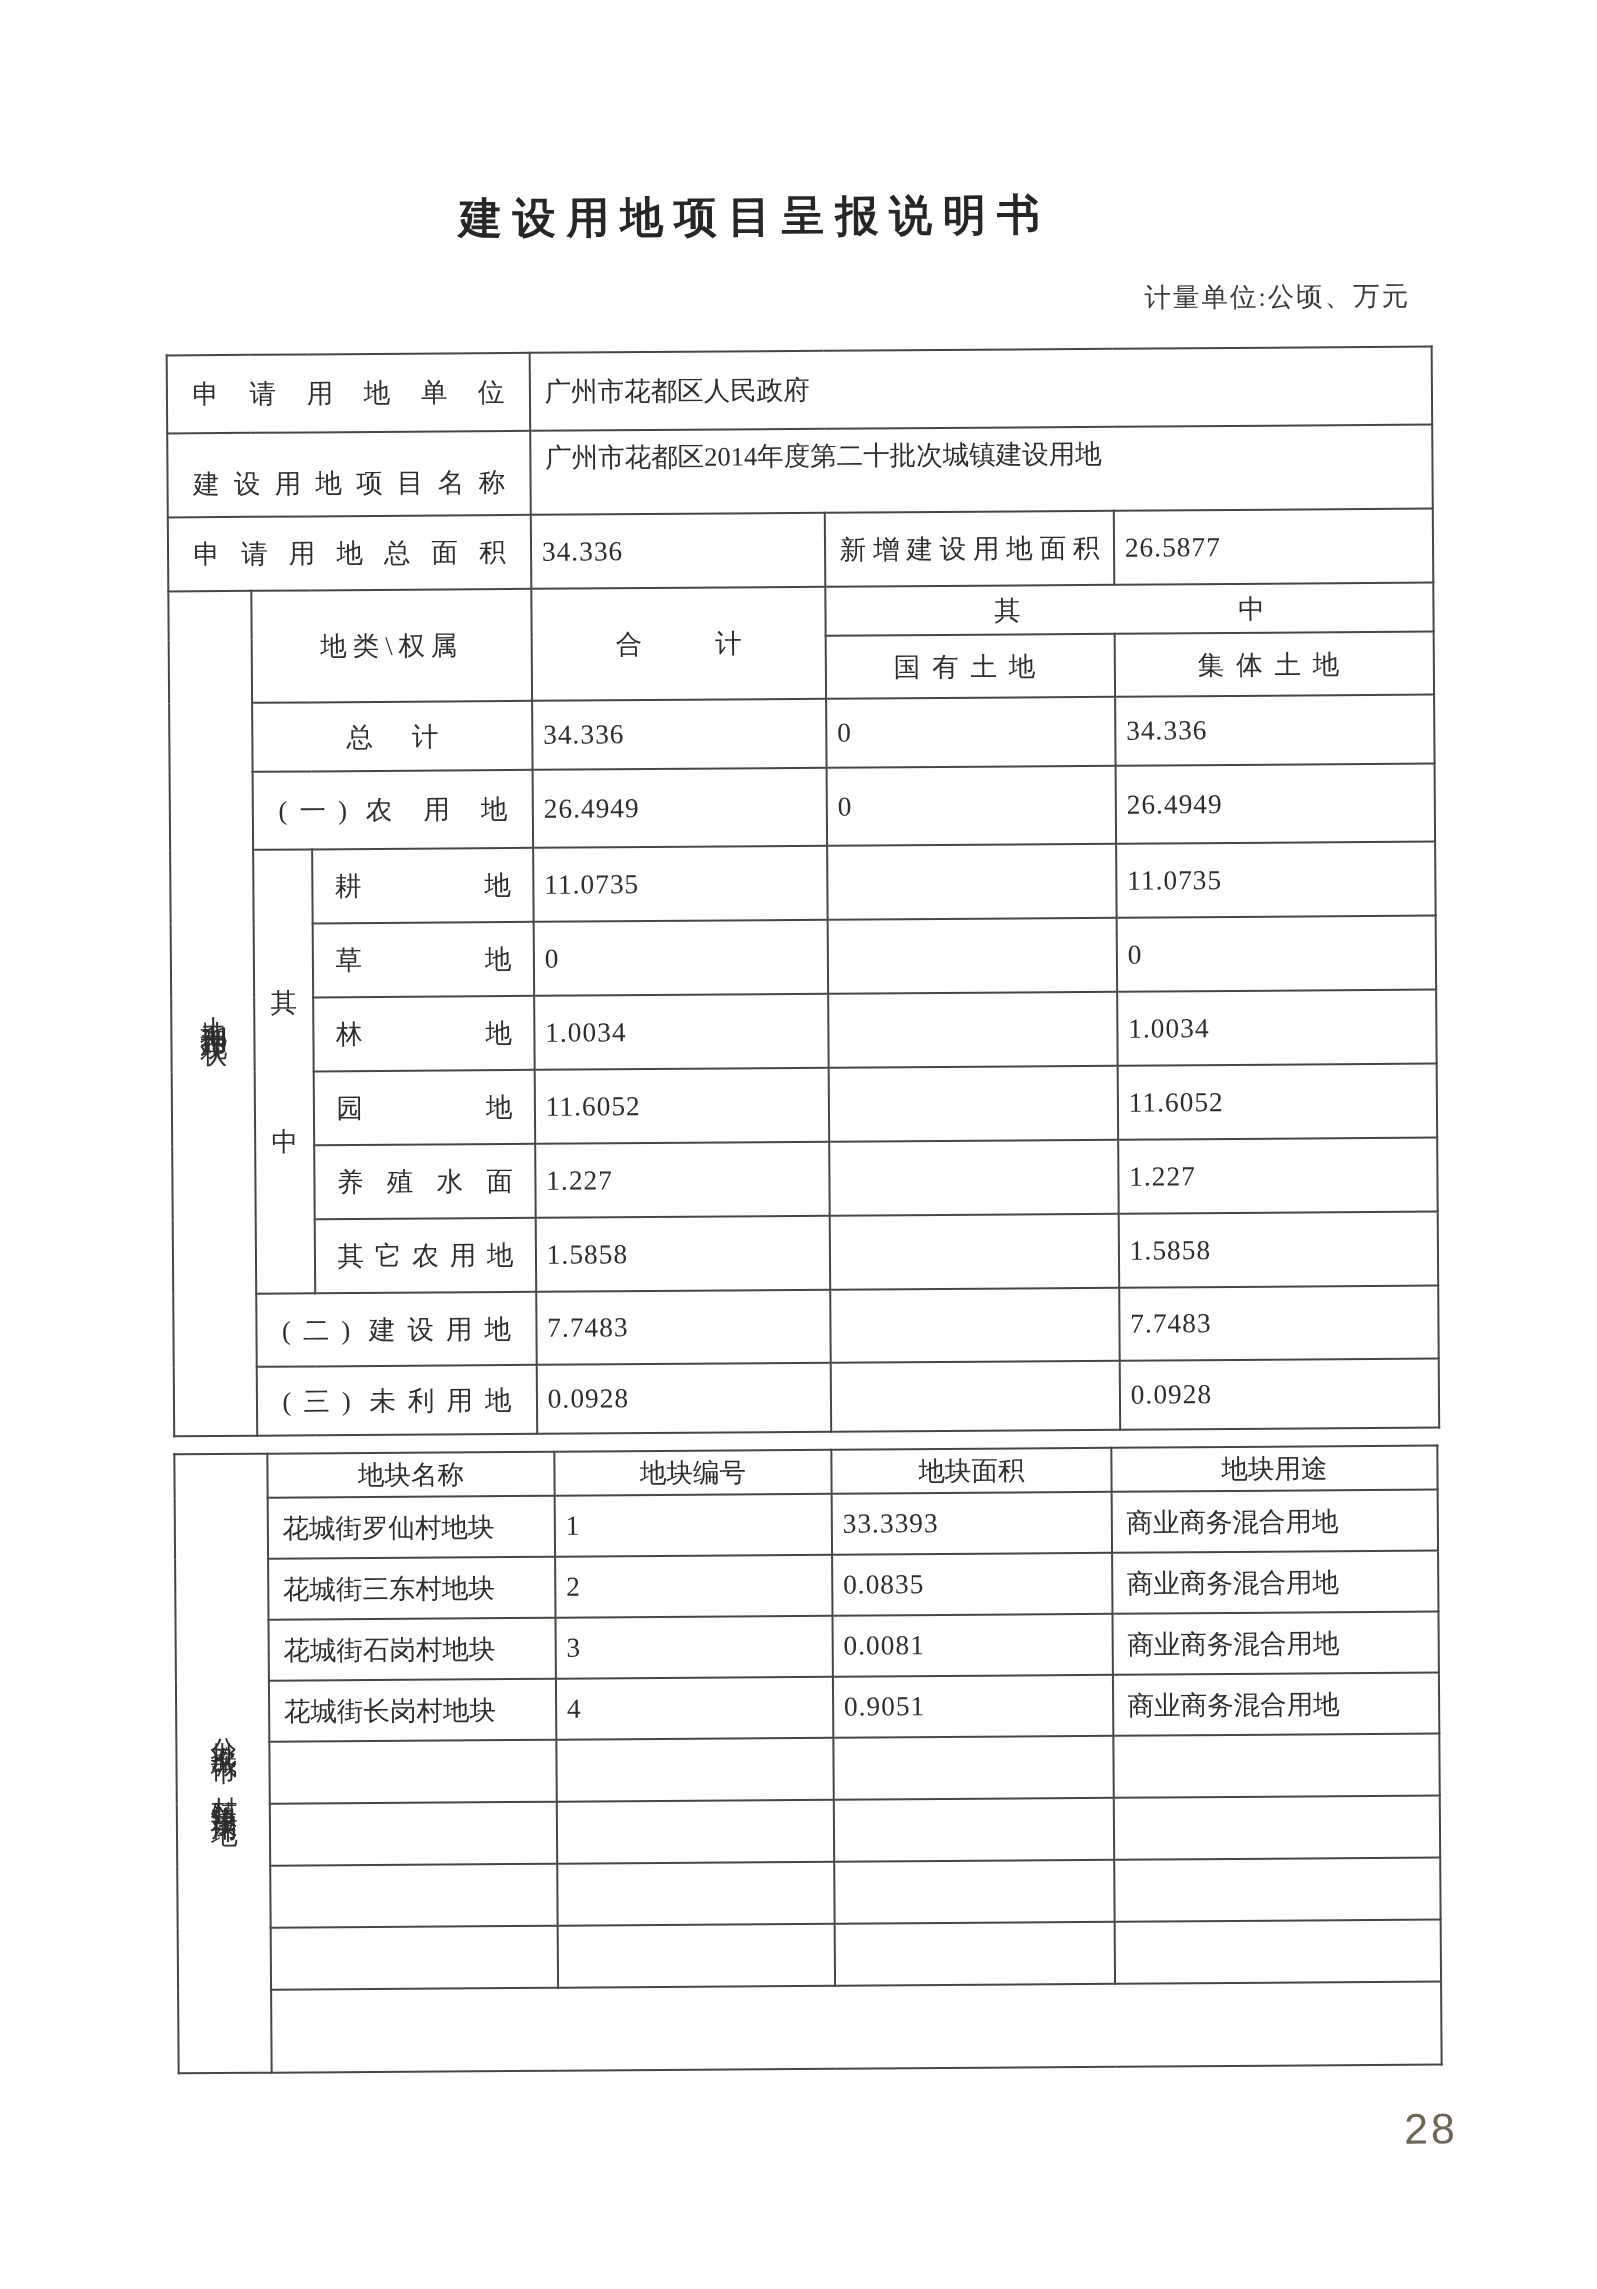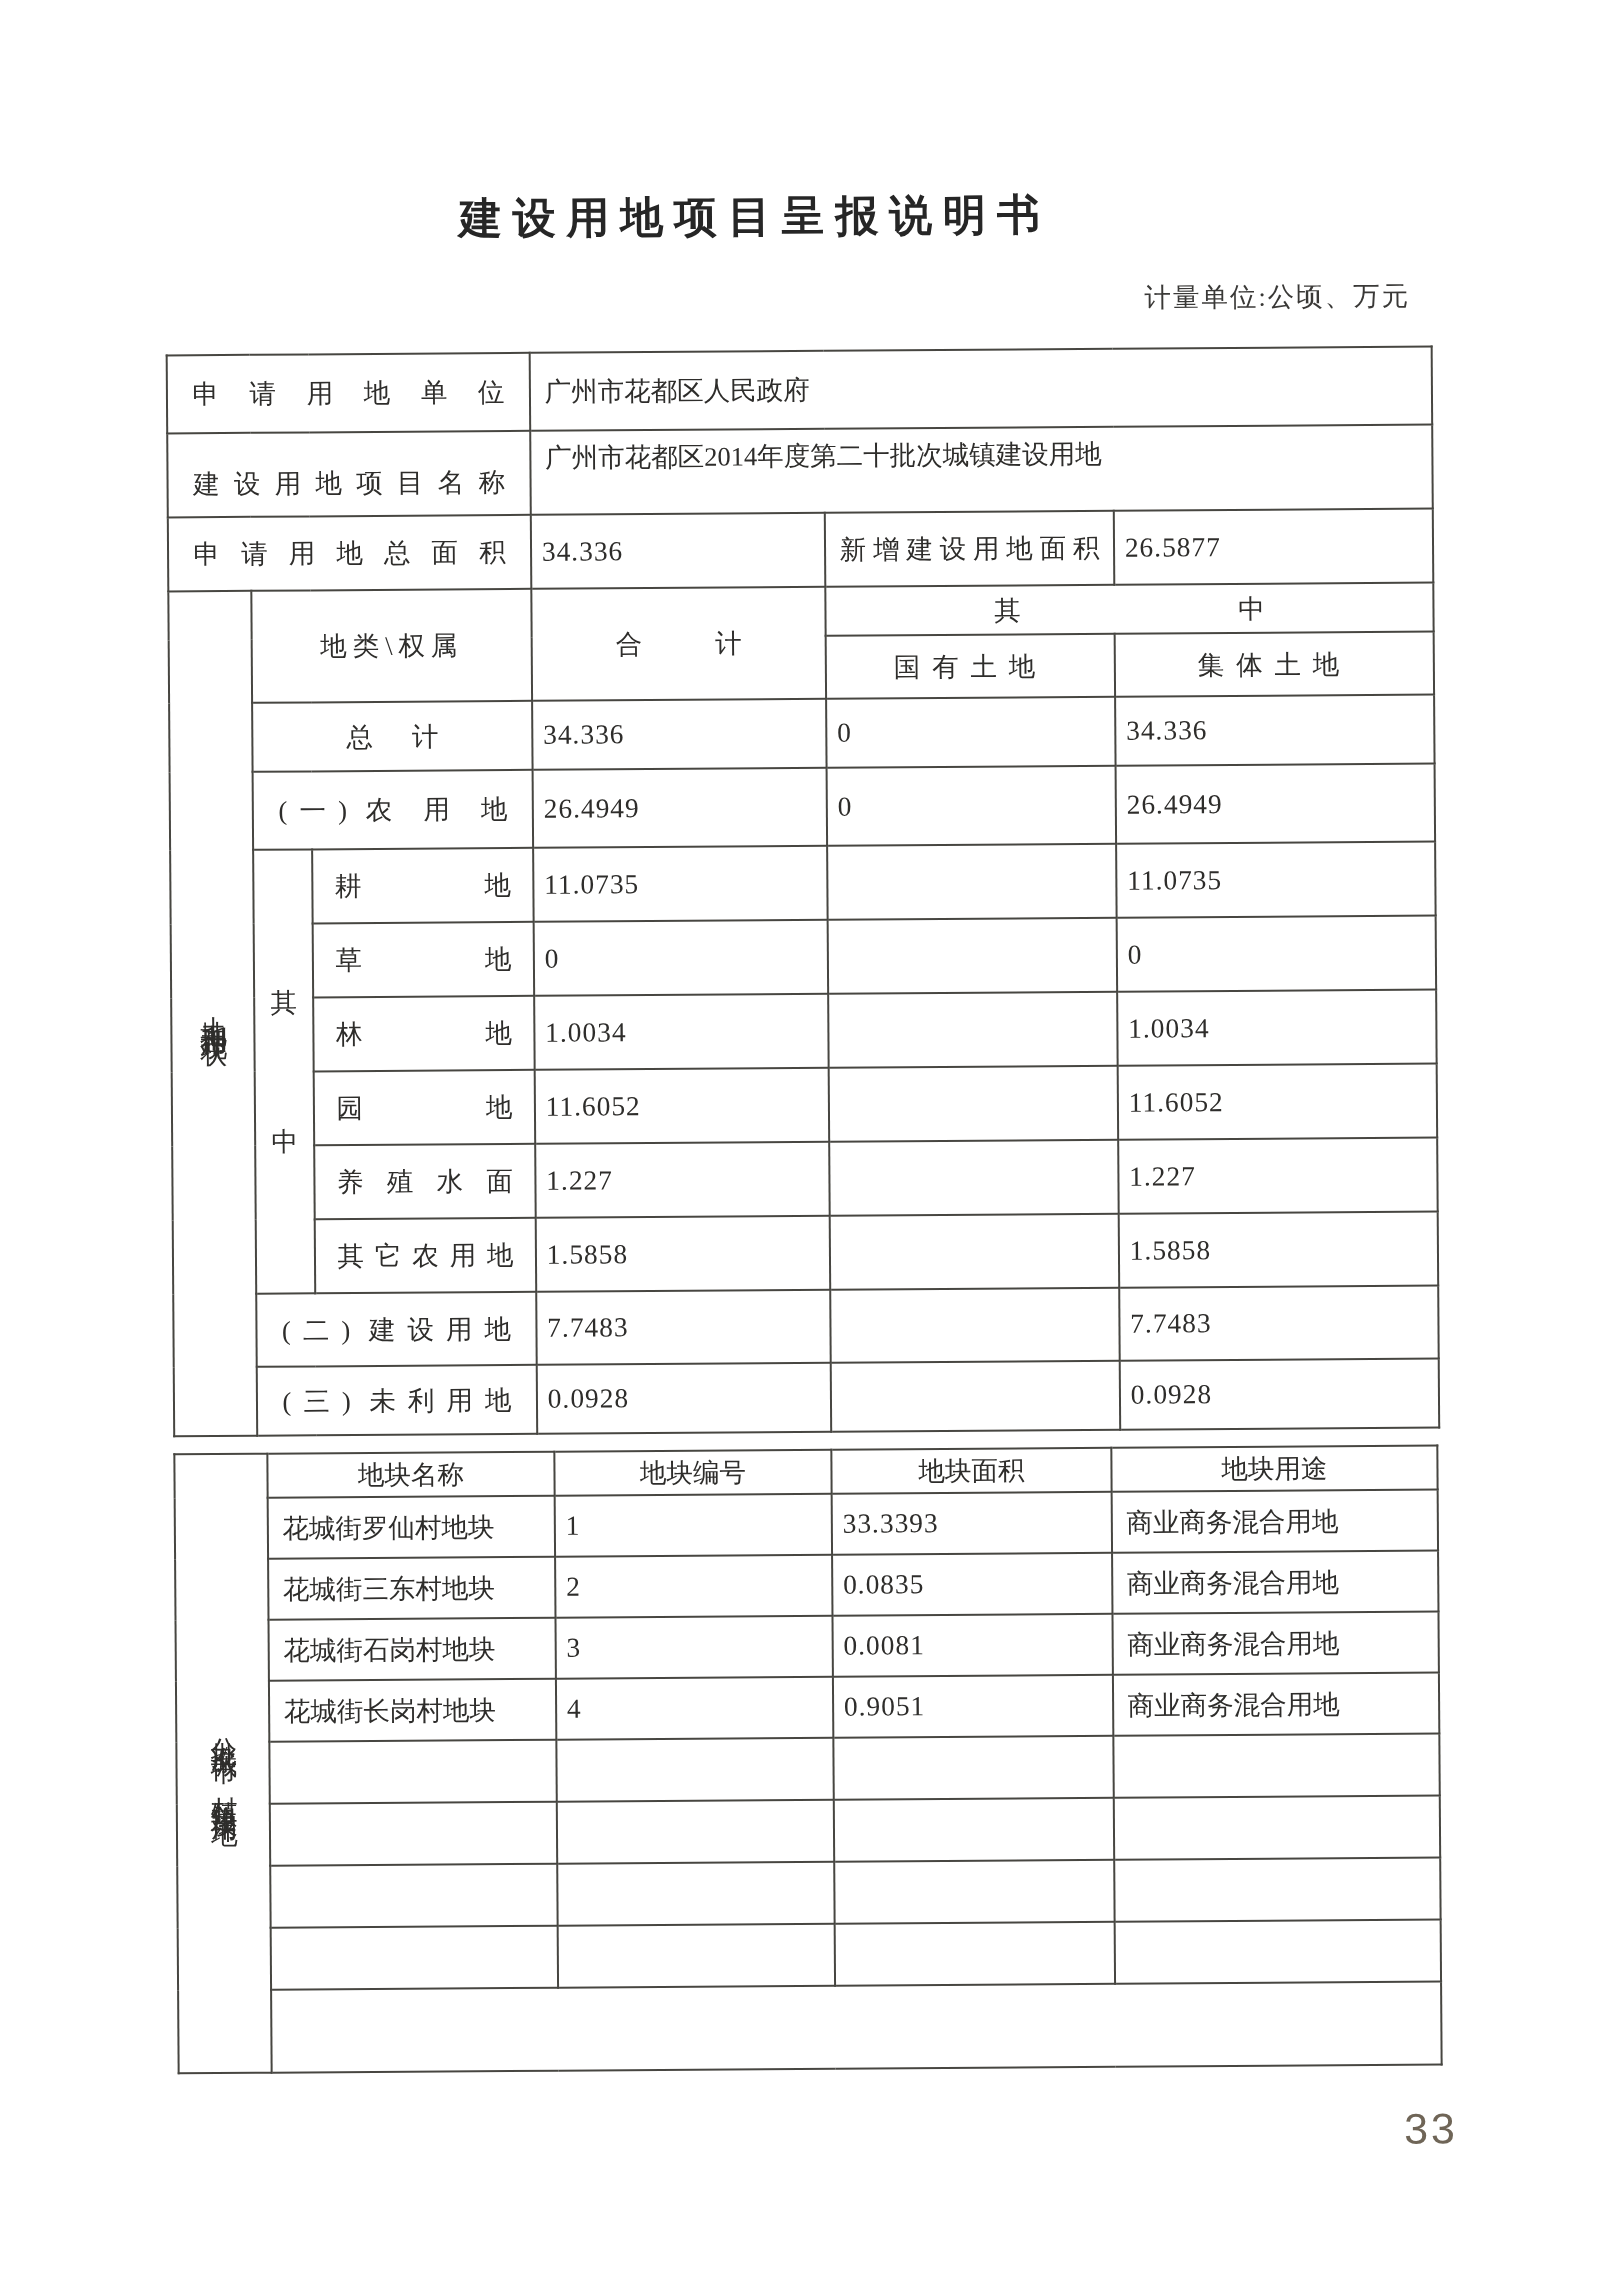--- a/index.html
+++ b/index.html
@@ -230,16 +230,16 @@
           <td></td>
           <td></td>
           <td></td>
     </tr>
     <tr style="height:83px">
       <td colspan="4"></td>
     </tr>
   </tbody>
     </table>
 
-  <div class="page-number">33</div>
+  <div class="page-number">28</div>
 
 </div>
 
 
 </body></html>

